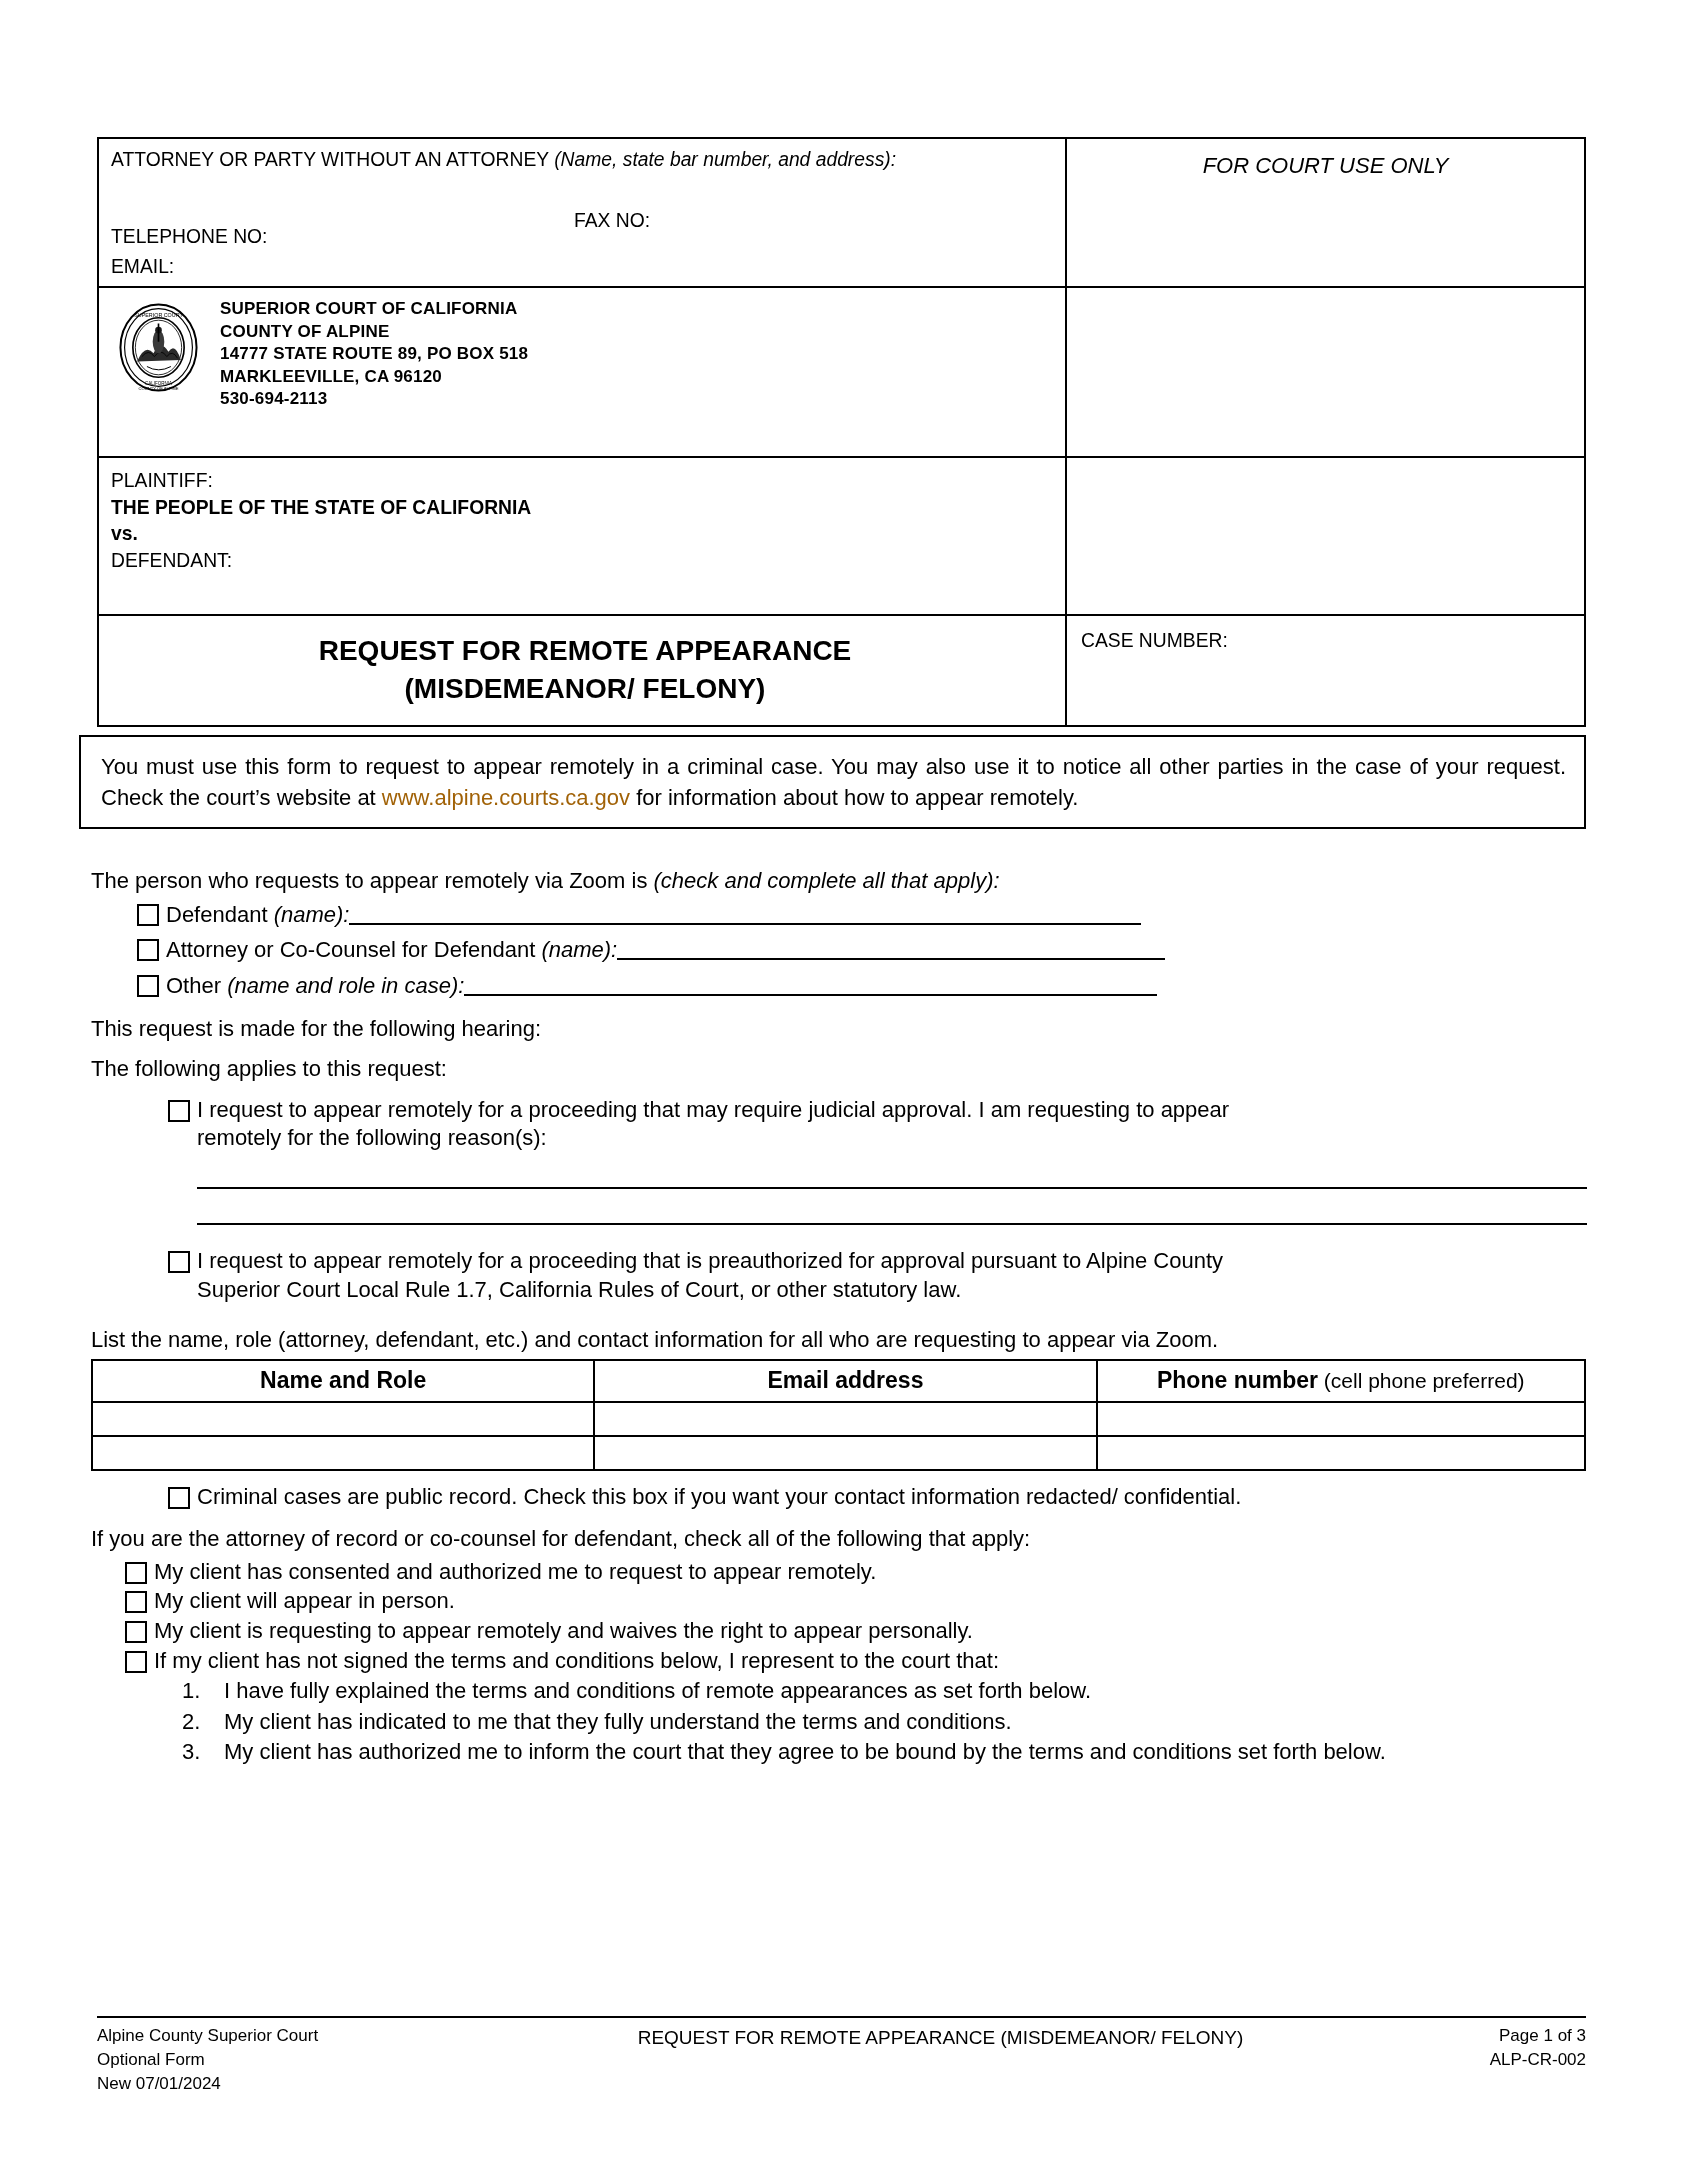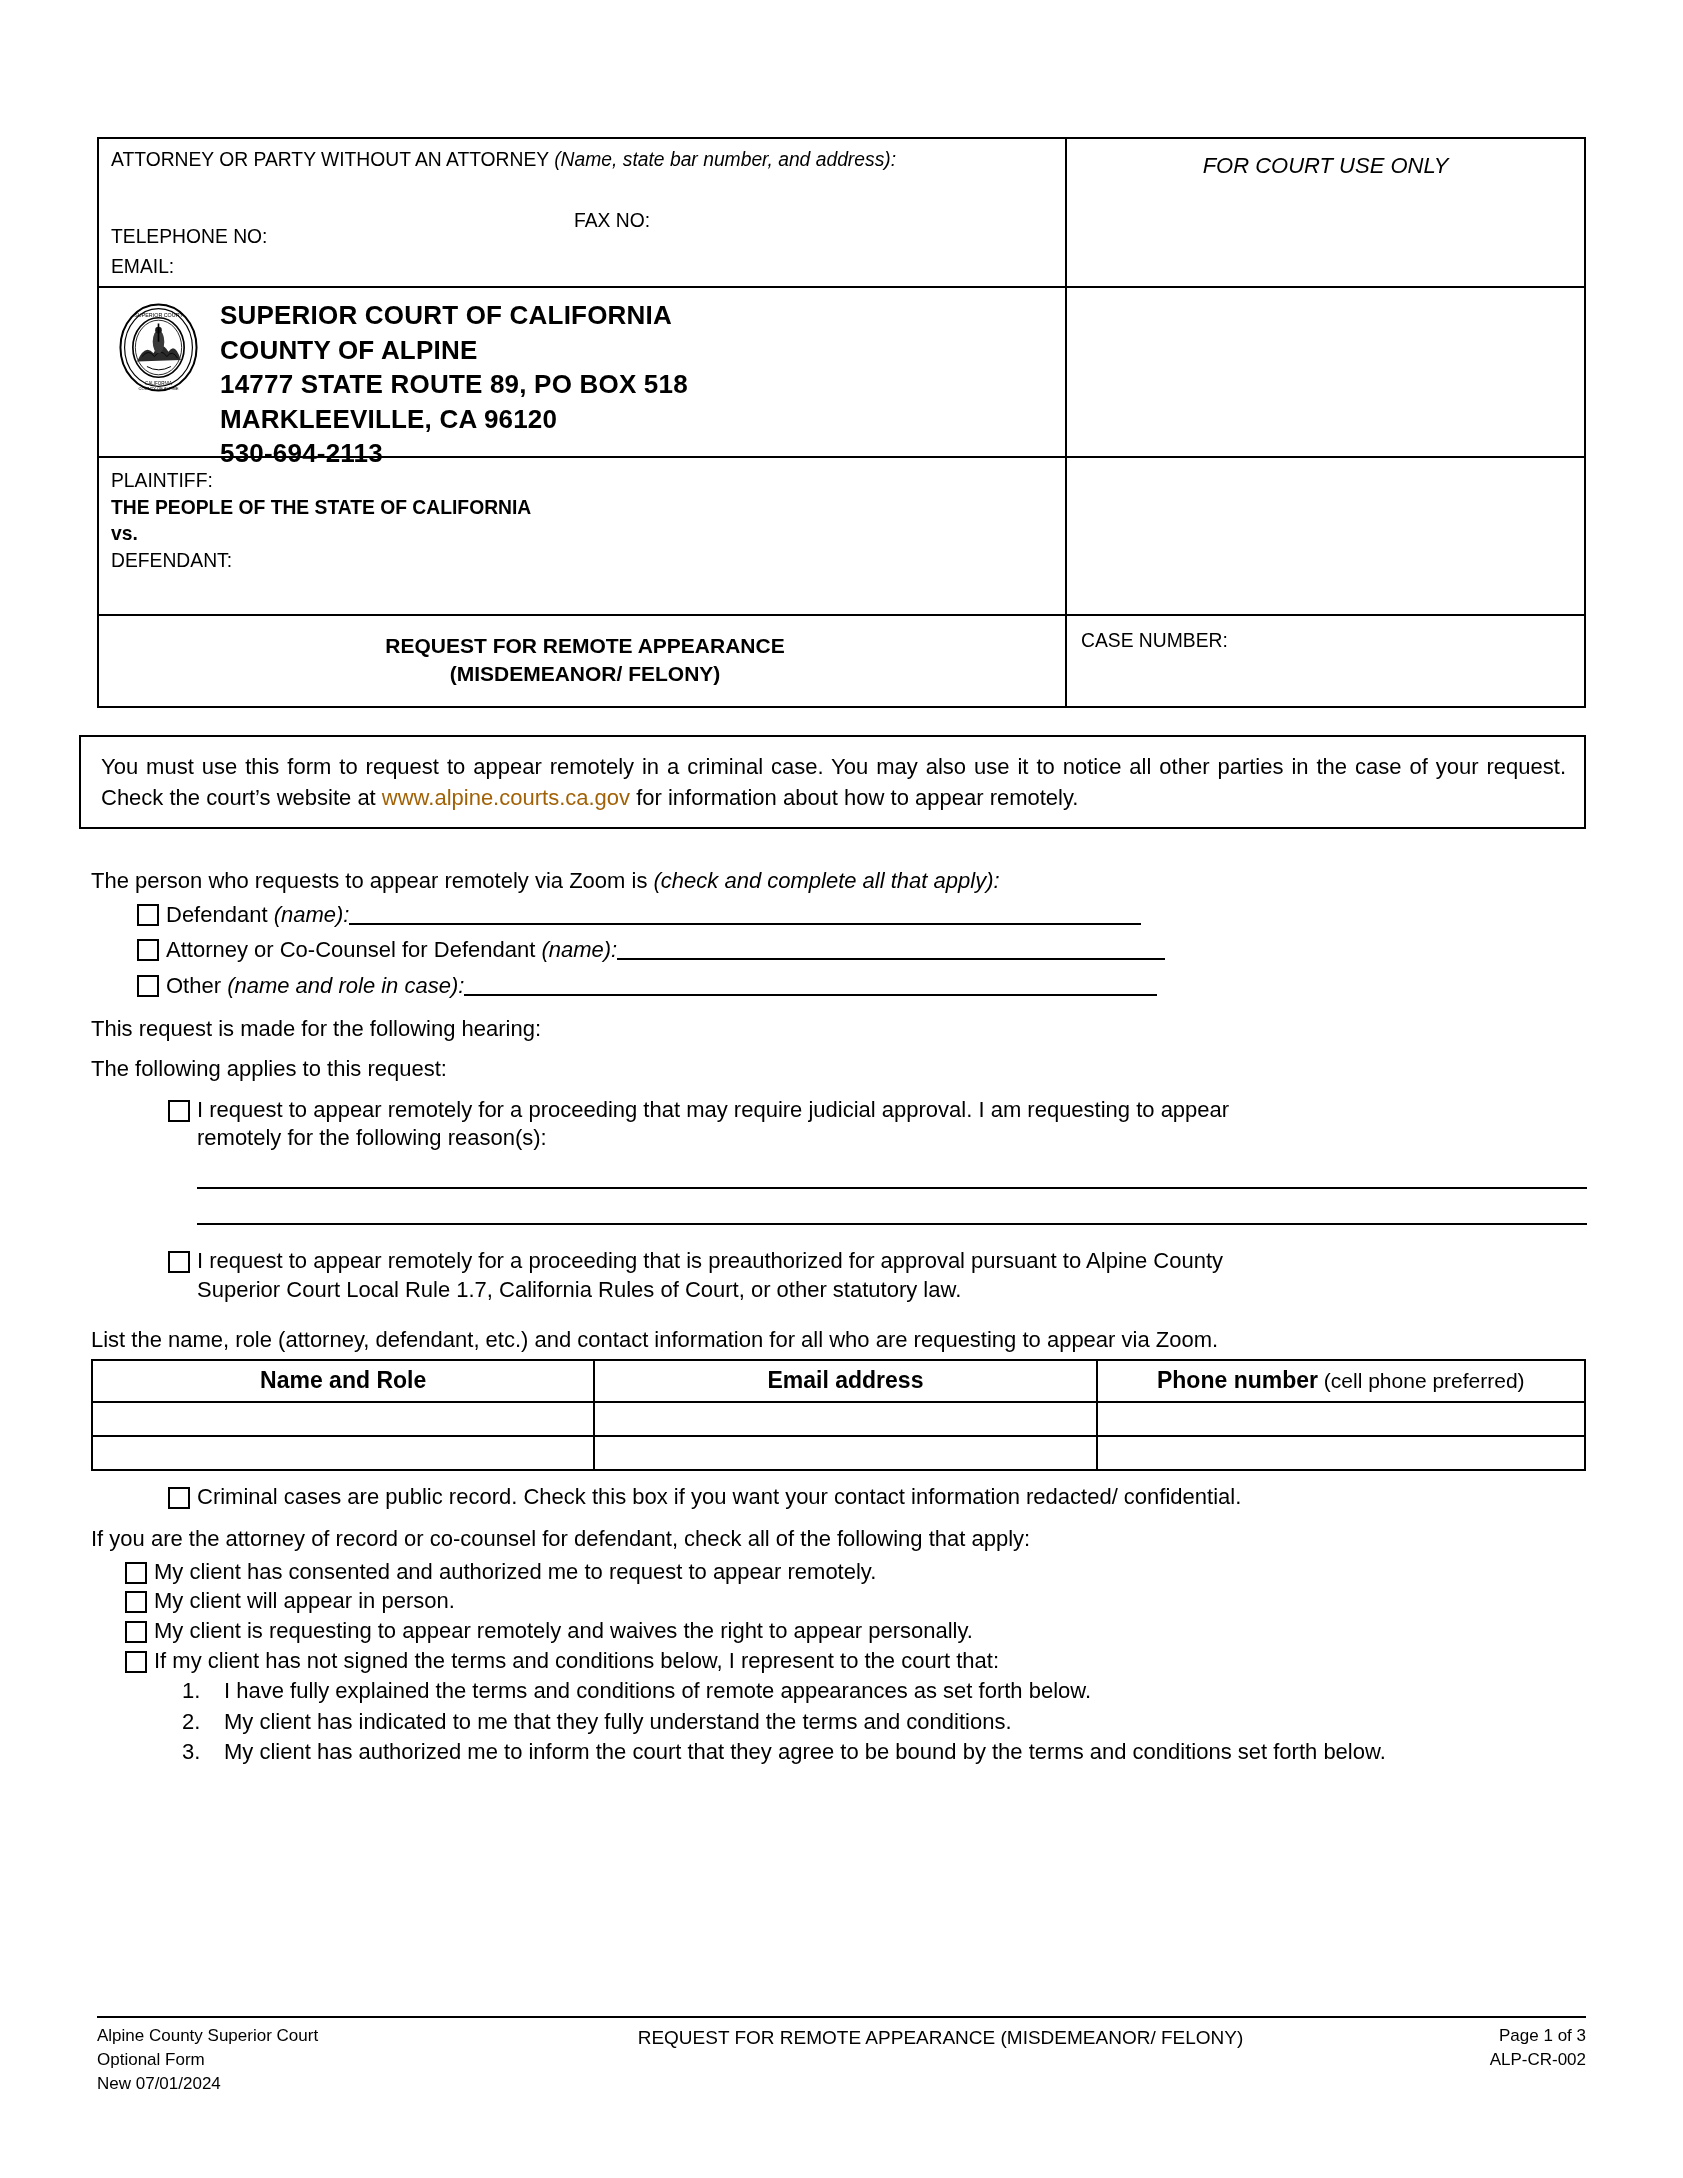--- a/index.html
+++ b/index.html
@@ -76,40 +76,40 @@
   }
   .seal {
     width: 83px;
     height: 91px;
     margin-left: 6px;
     margin-top: 4px;
     flex: 0 0 auto;
   }
   .court-addr {
     margin-left: 20px;
-    font-size: 26px;
+    font-size: 17px;
     font-weight: bold;
     line-height: 1.33;
     letter-spacing: 0.2px;
   }
 
   .party-block {
     padding: 10px 12px 14px 12px;
     height: 156px;
     box-sizing: border-box;
     font-size: 19.3px;
     line-height: 1.38;
   }
   .party-bold { font-weight: bold; }
 
   .title-block {
     padding: 16px 10px 18px 16px;
     text-align: center;
     font-weight: bold;
-    font-size: 21px;
+    font-size: 28px;
     line-height: 1.34;
     min-height: 83px;
     box-sizing: border-box;
   }
 
   .courtuse {
     padding: 14px 0 0 0;
     text-align: center;
     font-style: italic;
     font-size: 22px;

